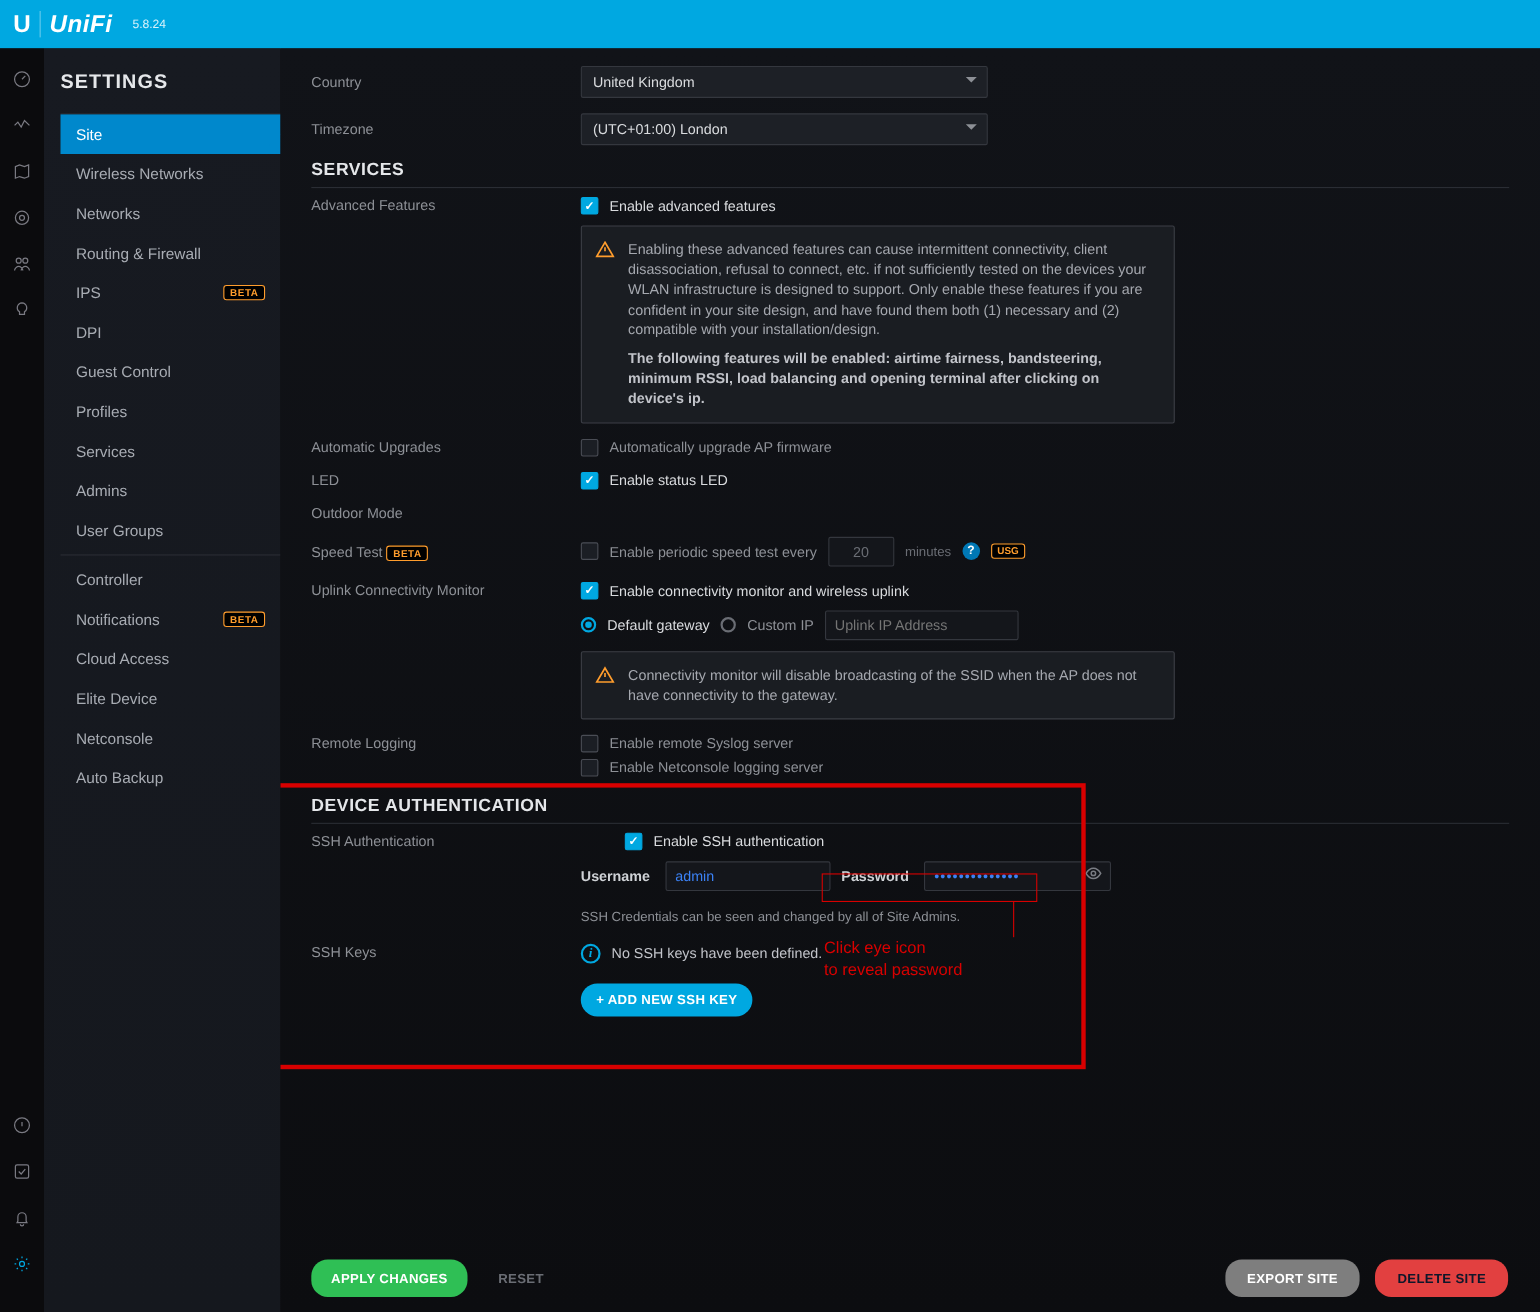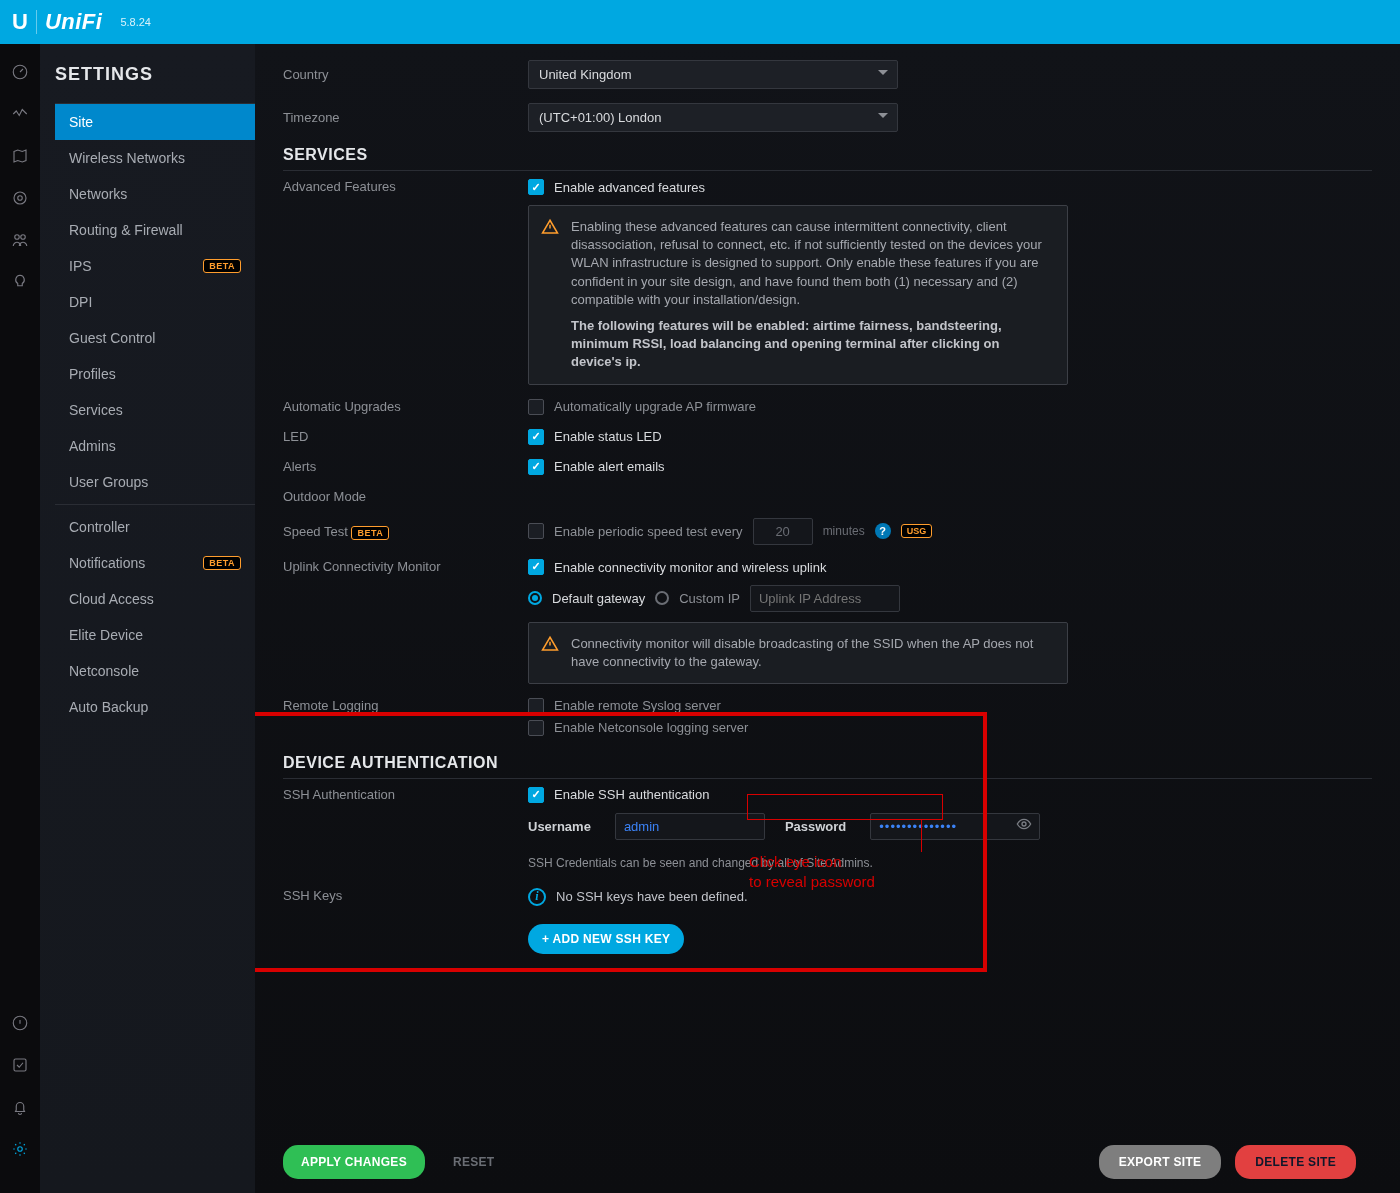--- a/index.html
+++ b/index.html
@@ -63,21 +63,21 @@
 .pass-wrap { position:relative; display:inline-flex; align-items:center;}
 .pass-wrap .eye { position:absolute; right:8px; color:#7a7d84; cursor:pointer;}
 .hintline { color:#8d9096; font-size:12px; margin-top:6px;}
 .info-icon { width:18px; height:18px; border:2px solid #00a8e1; color:#00a8e1; border-radius:50%; font-size:12px; font-weight:700; display:inline-flex; align-items:center; justify-content:center; font-style: italic; font-family: serif;}
 .btn { border:none; border-radius:15px; font-size:12px; font-weight:700; padding:8px 14px; cursor:pointer; letter-spacing:.3px;}
 .btn.primary { background:#00a8e1; color:#fff; }
 .btn.success { background:#2fbf55; color:#fff; padding:10px 18px;}
 .btn.gray { background:#7e7e7e; color:#fff; padding:10px 20px;}
 .btn.danger { background:#e24040; color:#0f172a; padding:10px 20px;}
 .btn.text { background:transparent; color:#6a6d74; }
-.footer { position:absolute; left:0; right:16px; bottom:0; padding: 14px 28px; display:flex; align-items:center; gap:14px;}
+.footer { position:absolute; left:0; right:1px; bottom:0; padding: 14px 28px; display:flex; align-items:center; gap:14px;}
 .footer .spacer { flex:1;}
 
 
 .anno-box { position:absolute; border:4px solid #d80000; pointer-events:none;}
 .anno-small { position:absolute; border:1px solid #d80000; pointer-events:none;}
 .anno-line { position:absolute; background:#d80000; width:1px; pointer-events:none;}
 .anno-text { position:absolute; color:#d80000; font-family: "Courier New", monospace; font-size:15px; line-height:1.3; pointer-events:none;}
 </style>
 </head>
 <body>
@@ -259,27 +259,20 @@
         </div>
     </div>
     <div class="row">
       <div class="lbl">LED</div>
       <div class="ctl">
           <span class="check on"></span>
           <span class="cklabel">Enable status LED</span>
         </div>
     </div>
     <div class="row">
-      <div class="lbl">Alerts</div>
-      <div class="ctl">
-          <span class="check on"></span>
-          <span class="cklabel">Enable alert emails</span>
-        </div>
-    </div>
-    <div class="row">
       <div class="lbl">Outdoor Mode</div>
     </div>
     <div class="row">
       <div class="lbl"><span>Speed Test</span> <span class="beta">BETA</span></div>
       <div class="ctl">
         <span class="check"></span>
         <span class="cklabel muted">Enable periodic speed test every</span>
         <input class="txt small" value="20" style="">
         <span class="minutes">minutes</span>
         <span class="hint-icon">?</span>
@@ -291,21 +284,21 @@
       <div class="ctl" style="flex-direction:column; align-items:flex-start; gap:10px;">
         <div style="display:flex;align-items:flex-end;gap:10px;">
           <span class="check on"></span>
           <span class="cklabel">Enable connectivity monitor and wireless uplink</span>
         </div>
         <div style="display:flex;align-items:center;gap:10px;">
           <span class="radio on"></span>
           <span class="cklabel">Default gateway</span>
           <span class="radio"></span>
           <span class="cklabel muted">Custom IP</span>
-          <input class="txt" style="width: 150px; color: rgb(58, 61, 68);" disabled="" placeholder="Uplink IP Address">
+          <input class="txt" style="width: 176px; color: rgb(58, 61, 68);" disabled="" placeholder="Uplink IP Address">
         </div>
         <div class="warnbox">
           <span class="wicon"><svg viewBox="0 0 24 24">
                 <path d="M12 3 L22 20 H2 Z" fill="none" stroke="#ff9d2d" stroke-width="2"></path>
                 <path d="M12 9v5M12 17h0" stroke="#ff9d2d" stroke-width="2"></path>
               </svg></span>
           <p>Connectivity monitor will disable broadcasting of the SSID when the AP does not have connectivity to the gateway.</p>
         </div>
       </div>
     </div>
@@ -321,25 +314,25 @@
             <span class="cklabel muted">Enable Netconsole logging server</span>
           </div>
       </div>
     </div>
 
     <h2 class="section" style="margin-top:18px;">DEVICE AUTHENTICATION</h2>
 
     <div class="row" style="align-items:flex-start;">
       <div class="lbl">SSH Authentication</div>
       <div class="ctl" style="flex-direction:column; align-items:flex-start; gap:10px;">
-        <div style="display:flex;align-items:center;gap:10px;">
+        <div style="display:flex;align-items:center;gap:10px;margin-left:40px;">
           <span class="check on"></span>
           <span class="cklabel">Enable SSH authentication</span>
         </div>
-        <div style="display:flex;align-items:center;gap:20px;">
+        <div style="display:flex;align-items:center;gap:10px;">
           <span class="sublabel">Username</span>
           <input class="txt" style="width: 150px;" value="admin">
           <span class="sublabel">Password</span>
           <span class="pass-wrap">
             <input class="txt" style="width: 170px; padding-right: 28px; letter-spacing: 1px;" value="••••••••••••••">
             <span class="eye"><svg width="16" height="16" viewBox="0 0 24 24" fill="none" stroke="currentColor" stroke-width="2">
                   <path d="M2 12s4-7 10-7 10 7 10 7-4 7-10 7S2 12 2 12z"></path>
                   <circle cx="12" cy="12" r="3"></circle>
                 </svg></span>
           </span>

